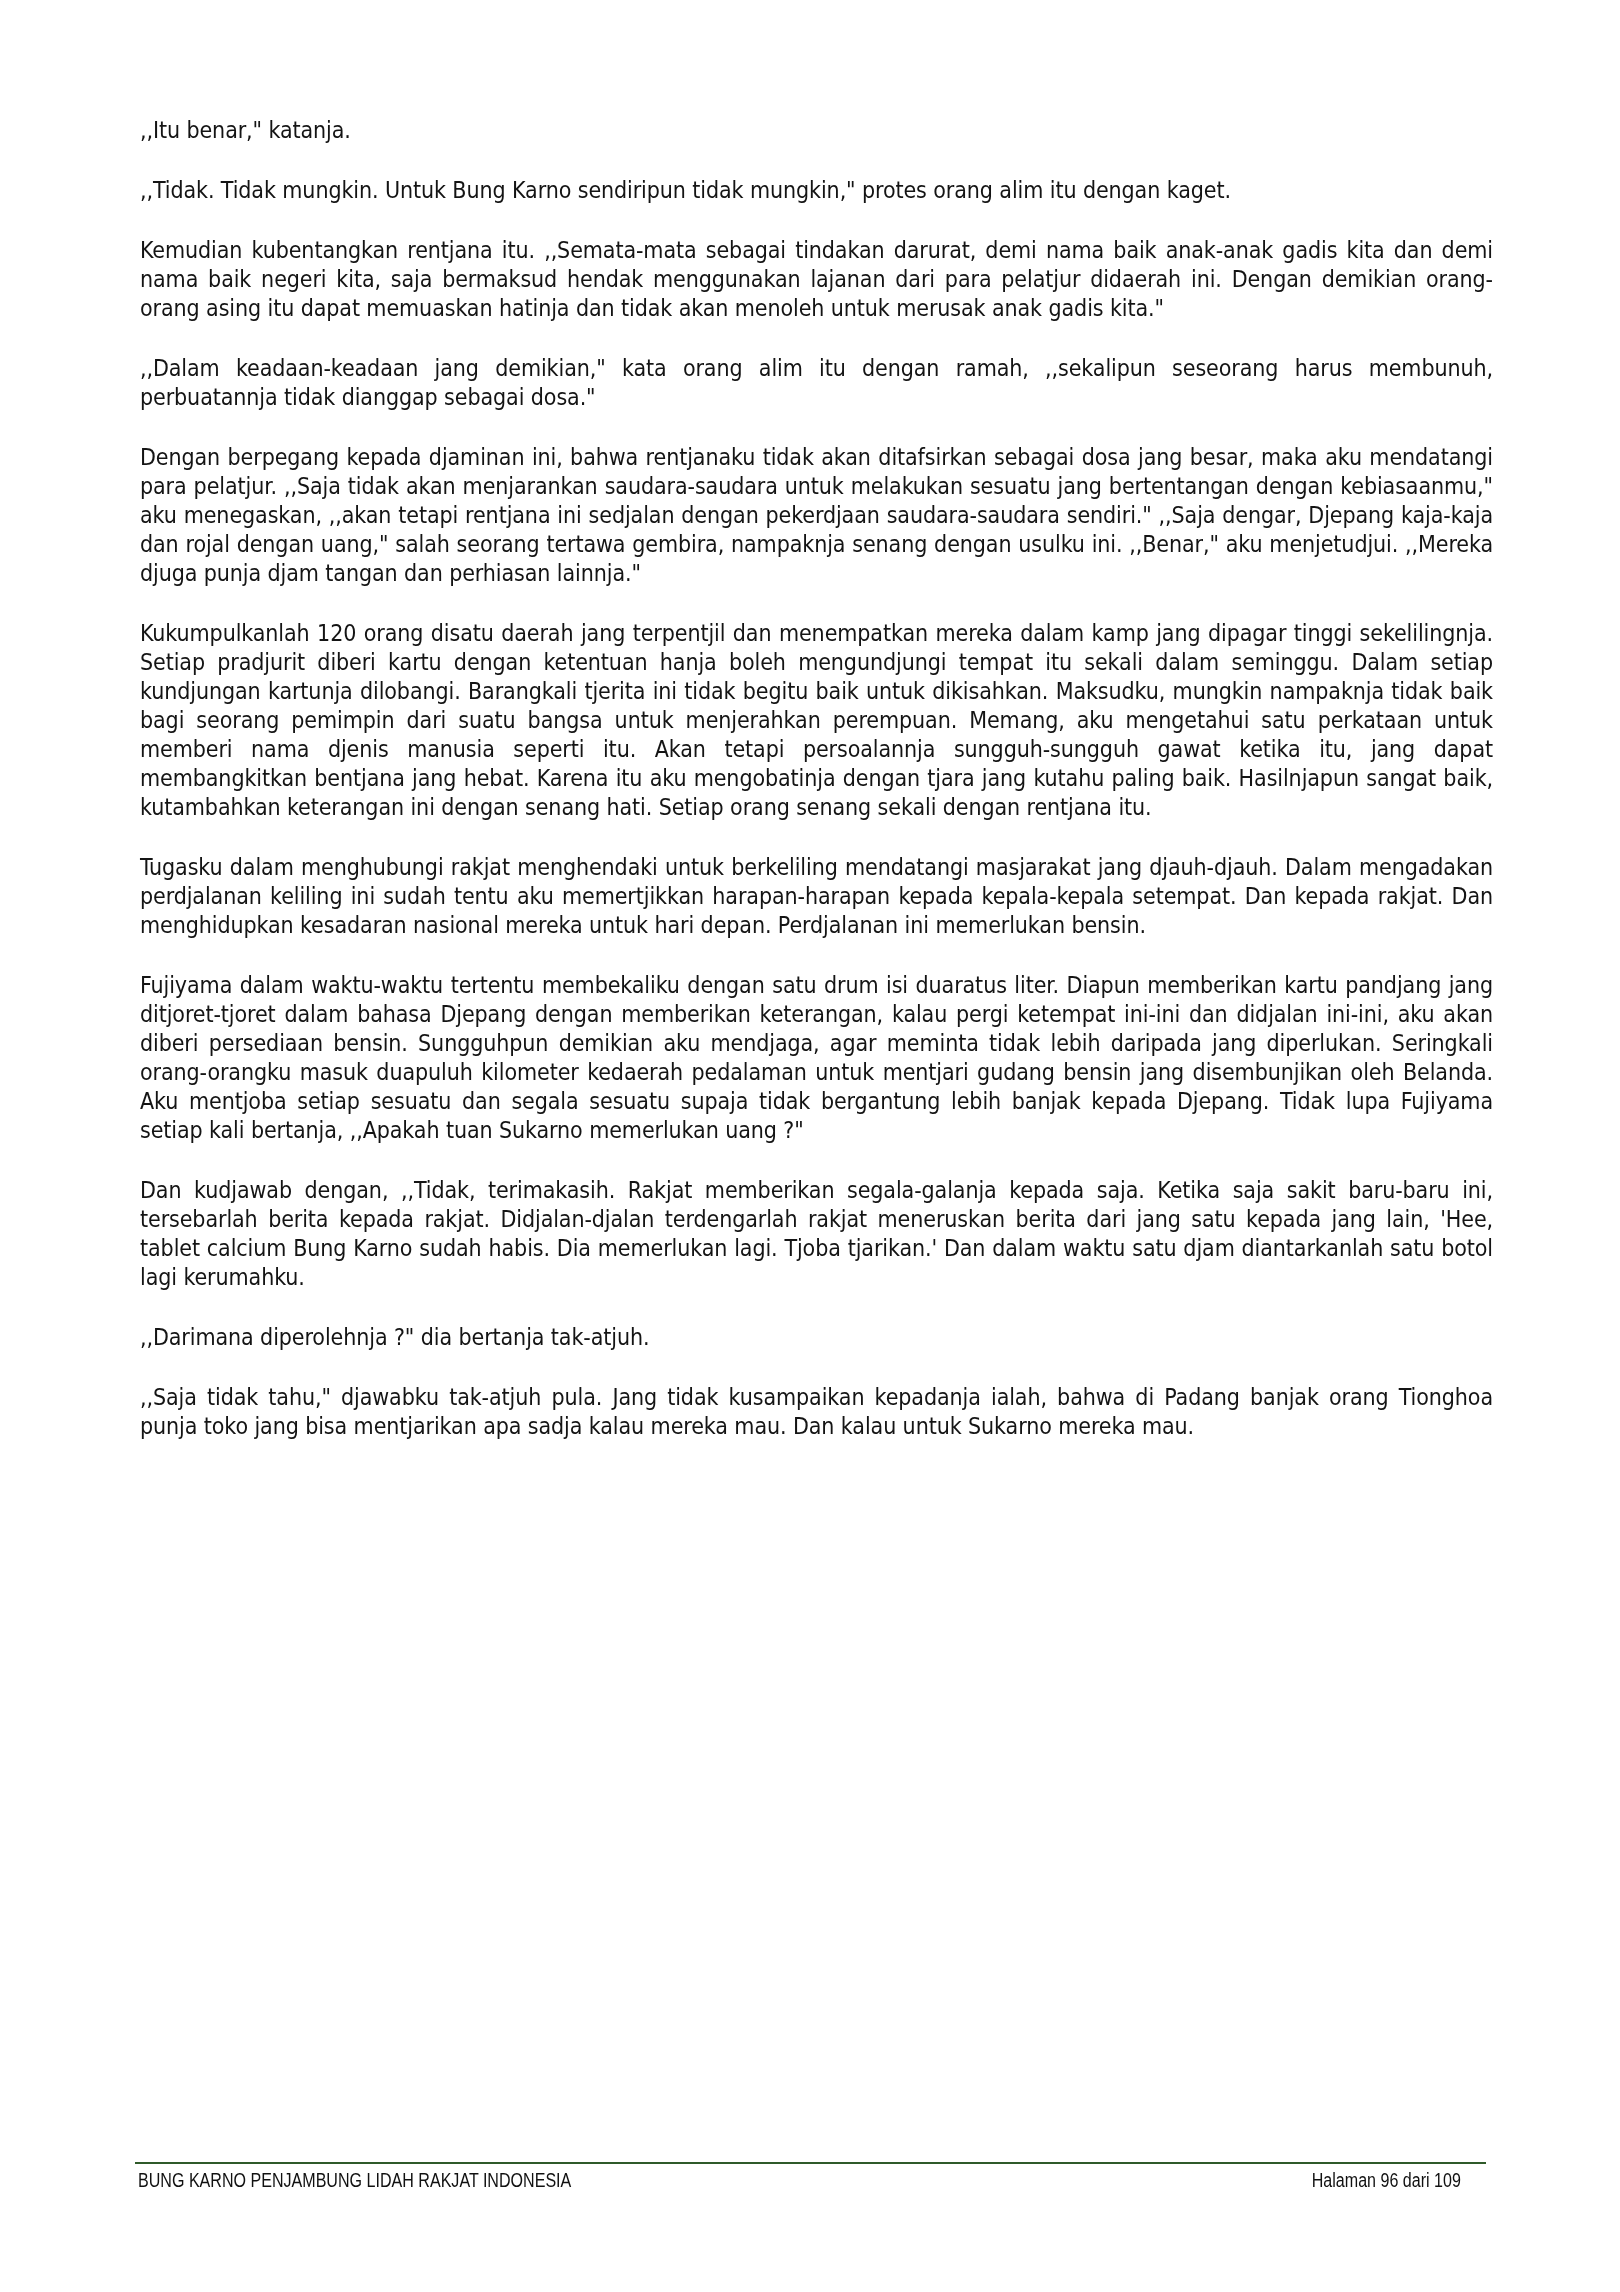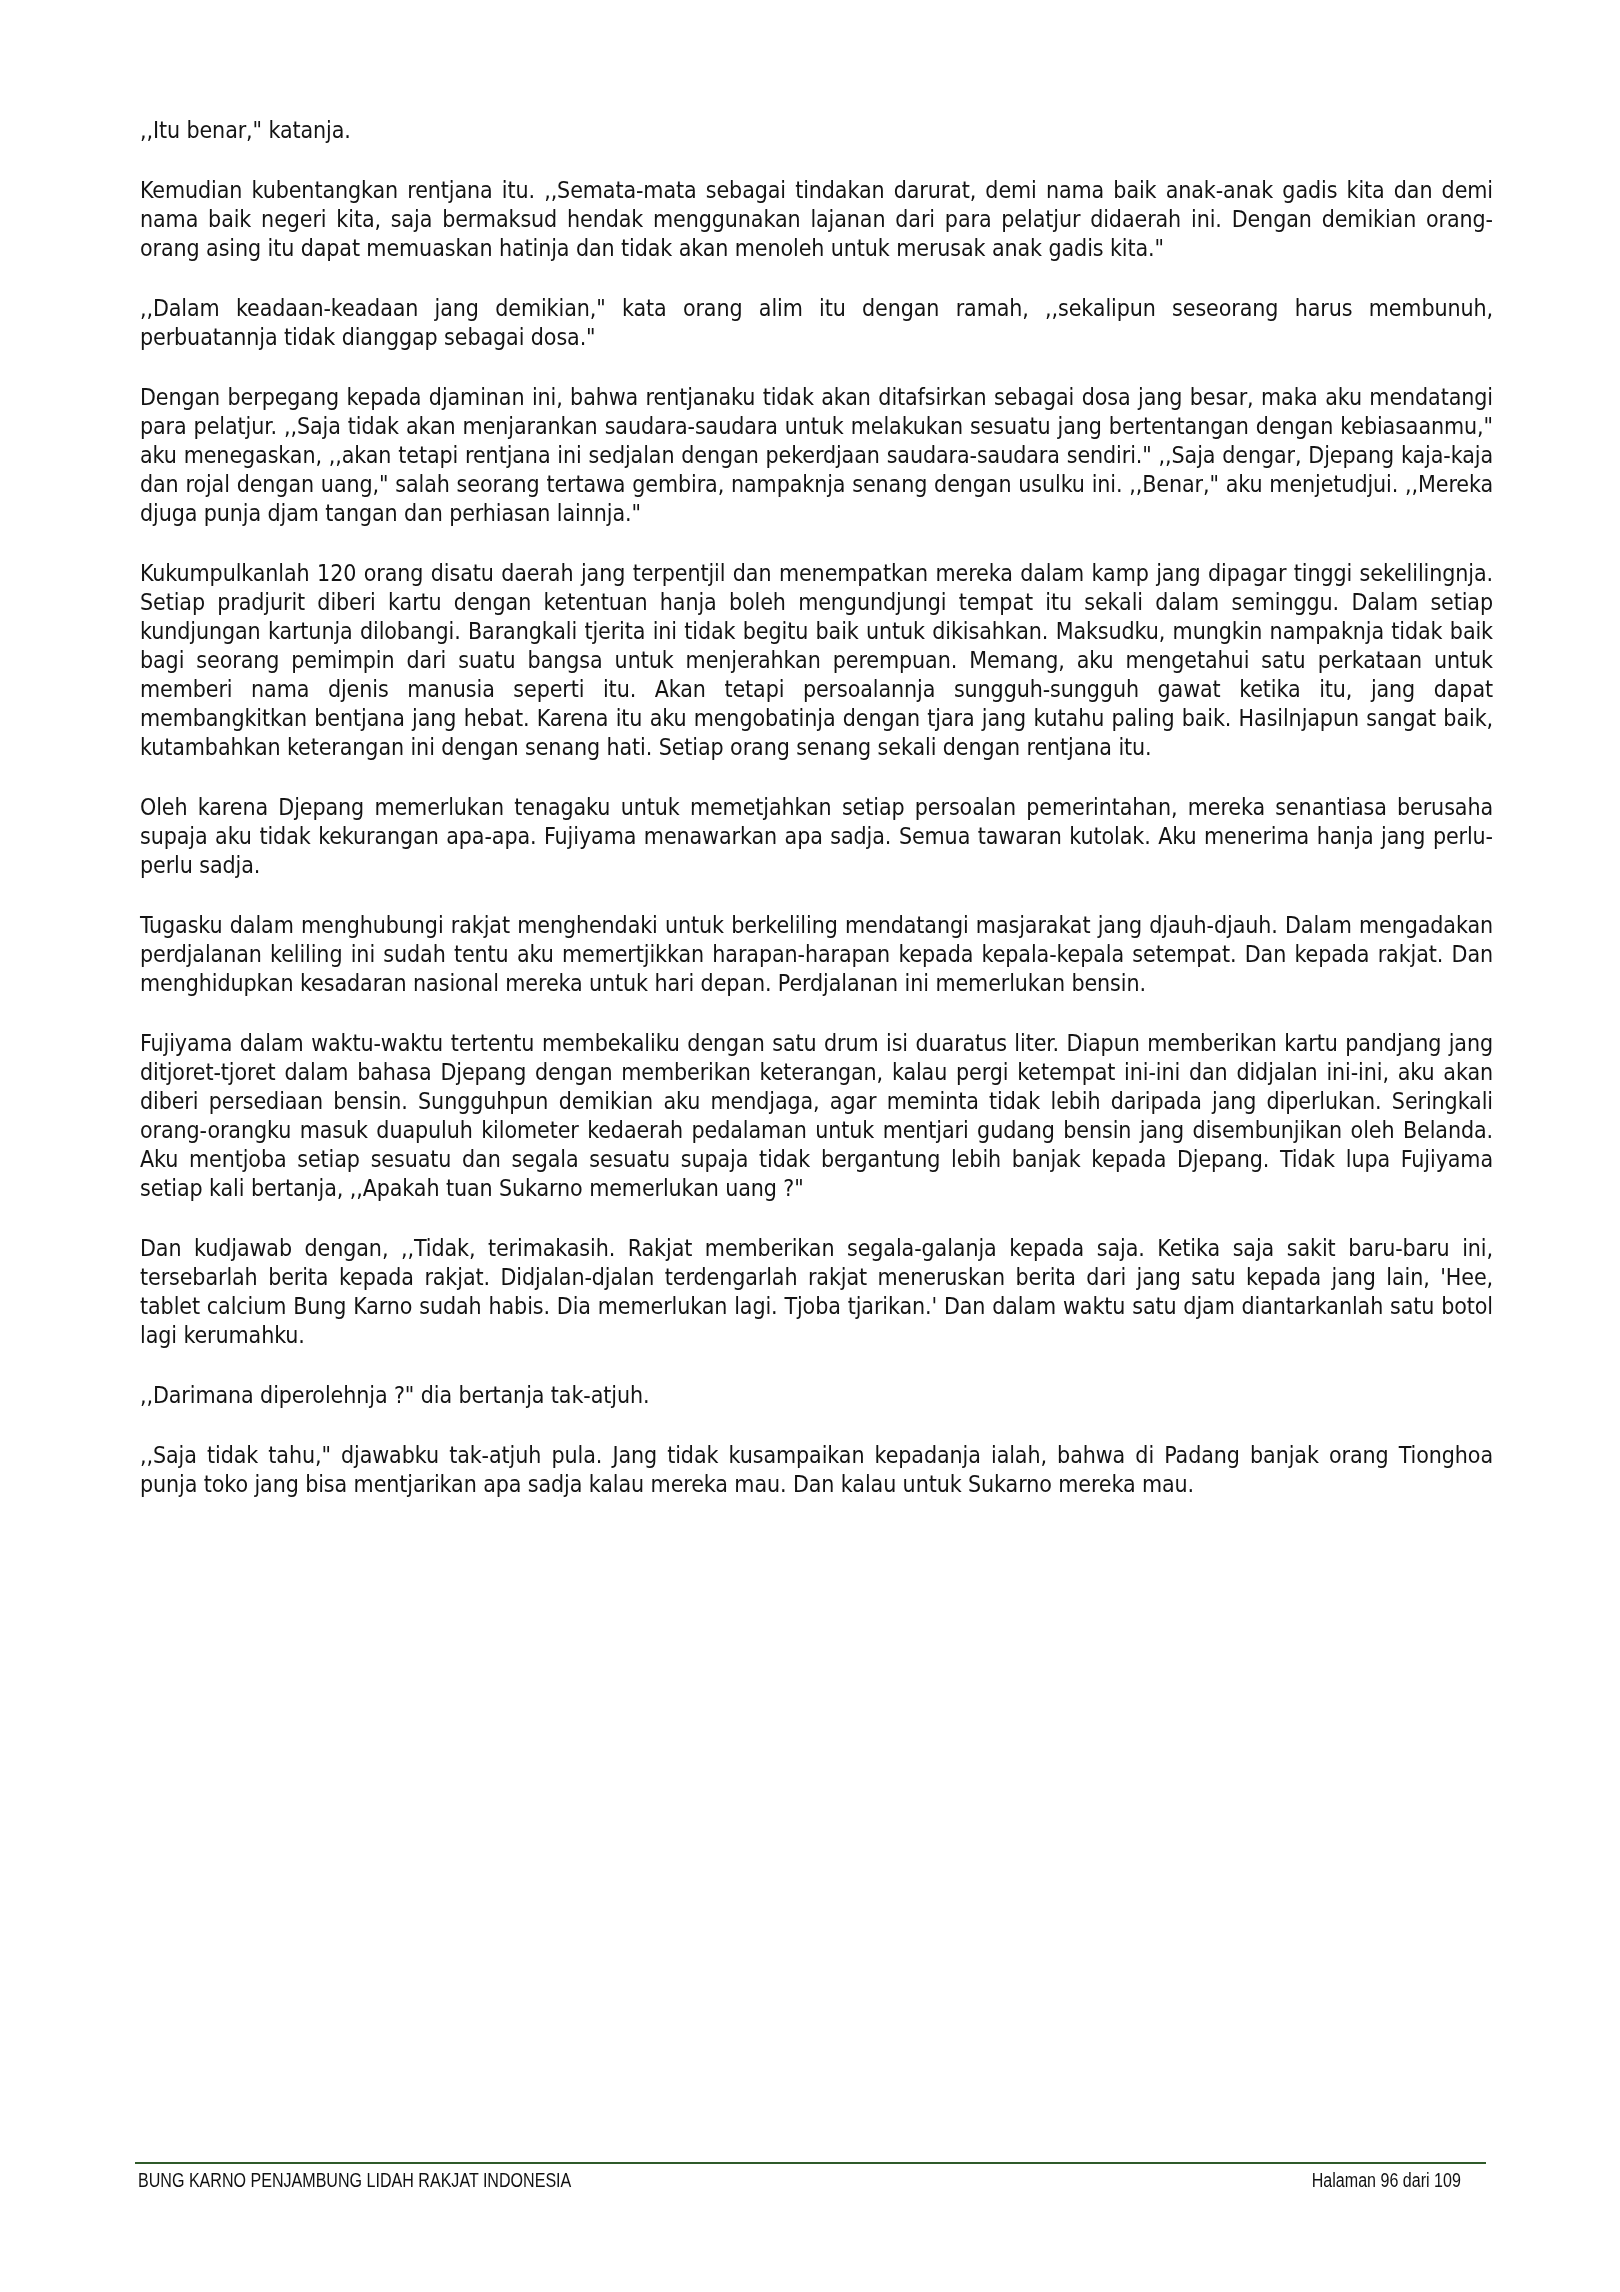--- a/index.html
+++ b/index.html
@@ -61,25 +61,25 @@
     transform: scaleX(0.82);
     transform-origin: right top;
     white-space: nowrap;
   }
 </style>
 </head>
 <body>
 
 <div class="page">
   <p class="para">,,Itu benar," katanja.</p>
+  <p class="para">,,Tidak. Tidak mungkin. Untuk Bung Karno sendiripun tidak mungkin," protes orang alim itu dengan kaget.</p>
   <p class="para">Kemudian kubentangkan rentjana itu. ,,Semata-mata sebagai tindakan darurat, demi nama baik anak-anak gadis kita dan demi nama baik negeri kita, saja bermaksud hendak menggunakan lajanan dari para pelatjur didaerah ini. Dengan demikian orang-orang asing itu dapat memuaskan hatinja dan tidak akan menoleh untuk merusak anak gadis kita."</p>
   <p class="para">,,Dalam keadaan-keadaan jang demikian," kata orang alim itu dengan ramah, ,,sekalipun seseorang harus membunuh, perbuatannja tidak dianggap sebagai dosa."</p>
   <p class="para">Dengan berpegang kepada djaminan ini, bahwa rentjanaku tidak akan ditafsirkan sebagai dosa jang besar, maka aku mendatangi para pelatjur. ,,Saja tidak akan menjarankan saudara-saudara untuk melakukan sesuatu jang bertentangan dengan kebiasaanmu," aku menegaskan, ,,akan tetapi rentjana ini sedjalan dengan pekerdjaan saudara-saudara sendiri." ,,Saja dengar, Djepang kaja-kaja dan rojal dengan uang," salah seorang tertawa gembira, nampaknja senang dengan usulku ini. ,,Benar," aku menjetudjui. ,,Mereka djuga punja djam tangan dan perhiasan lainnja."</p>
   <p class="para">Kukumpulkanlah 120 orang disatu daerah jang terpentjil dan menempatkan mereka dalam kamp jang dipagar tinggi sekelilingnja. Setiap pradjurit diberi kartu dengan ketentuan hanja boleh mengundjungi tempat itu sekali dalam seminggu. Dalam setiap kundjungan kartunja dilobangi. Barangkali tjerita ini tidak begitu baik untuk dikisahkan. Maksudku, mungkin nampaknja tidak baik bagi seorang pemimpin dari suatu bangsa untuk menjerahkan perempuan. Memang, aku mengetahui satu perkataan untuk memberi nama djenis manusia seperti itu. Akan tetapi persoalannja sungguh-sungguh gawat ketika itu, jang dapat membangkitkan bentjana jang hebat. Karena itu aku mengobatinja dengan tjara jang kutahu paling baik. Hasilnjapun sangat baik, kutambahkan keterangan ini dengan senang hati. Setiap orang senang sekali dengan rentjana itu.</p>
-  <p class="para">Oleh karena Djepang memerlukan tenagaku untuk memetjahkan setiap persoalan pemerintahan, mereka senantiasa berusaha supaja aku tidak kekurangan apa-apa. Fujiyama menawarkan apa sadja. Semua tawaran kutolak. Aku menerima hanja jang perlu-perlu sadja.</p>
   <p class="para">Tugasku dalam menghubungi rakjat menghendaki untuk berkeliling mendatangi masjarakat jang djauh-djauh. Dalam mengadakan perdjalanan keliling ini sudah tentu aku memertjikkan harapan-harapan kepada kepala-kepala setempat. Dan kepada rakjat. Dan menghidupkan kesadaran nasional mereka untuk hari depan. Perdjalanan ini memerlukan bensin.</p>
   <p class="para">Fujiyama dalam waktu-waktu tertentu membekaliku dengan satu drum isi duaratus liter. Diapun memberikan kartu pandjang jang ditjoret-tjoret dalam bahasa Djepang dengan memberikan keterangan, kalau pergi ketempat ini-ini dan didjalan ini-ini, aku akan diberi persediaan bensin. Sungguhpun demikian aku mendjaga, agar meminta tidak lebih daripada jang diperlukan. Seringkali orang-orangku masuk duapuluh kilometer kedaerah pedalaman untuk mentjari gudang bensin jang disembunjikan oleh Belanda. Aku mentjoba setiap sesuatu dan segala sesuatu supaja tidak bergantung lebih banjak kepada Djepang. Tidak lupa Fujiyama setiap kali bertanja, ,,Apakah tuan Sukarno memerlukan uang ?"</p>
   <p class="para">Dan kudjawab dengan, ,,Tidak, terimakasih. Rakjat memberikan segala-galanja kepada saja. Ketika saja sakit baru-baru ini, tersebarlah berita kepada rakjat. Didjalan-djalan terdengarlah rakjat meneruskan berita dari jang satu kepada jang lain, 'Hee, tablet calcium Bung Karno sudah habis. Dia memerlukan lagi. Tjoba tjarikan.' Dan dalam waktu satu djam diantarkanlah satu botol lagi kerumahku.</p>
   <p class="para">,,Darimana diperolehnja ?" dia bertanja tak-atjuh.</p>
   <p class="para">,,Saja tidak tahu," djawabku tak-atjuh pula. Jang tidak kusampaikan kepadanja ialah, bahwa di Padang banjak orang Tionghoa punja toko jang bisa mentjarikan apa sadja kalau mereka mau. Dan kalau untuk Sukarno mereka mau.</p>
 </div>
 
 <div class="footer-rule" style="background: rgb(47, 90, 42);"></div>
 <div class="footer-title">BUNG KARNO PENJAMBUNG LIDAH RAKJAT INDONESIA</div>
 <div class="footer-page">Halaman 96 dari 109</div>

